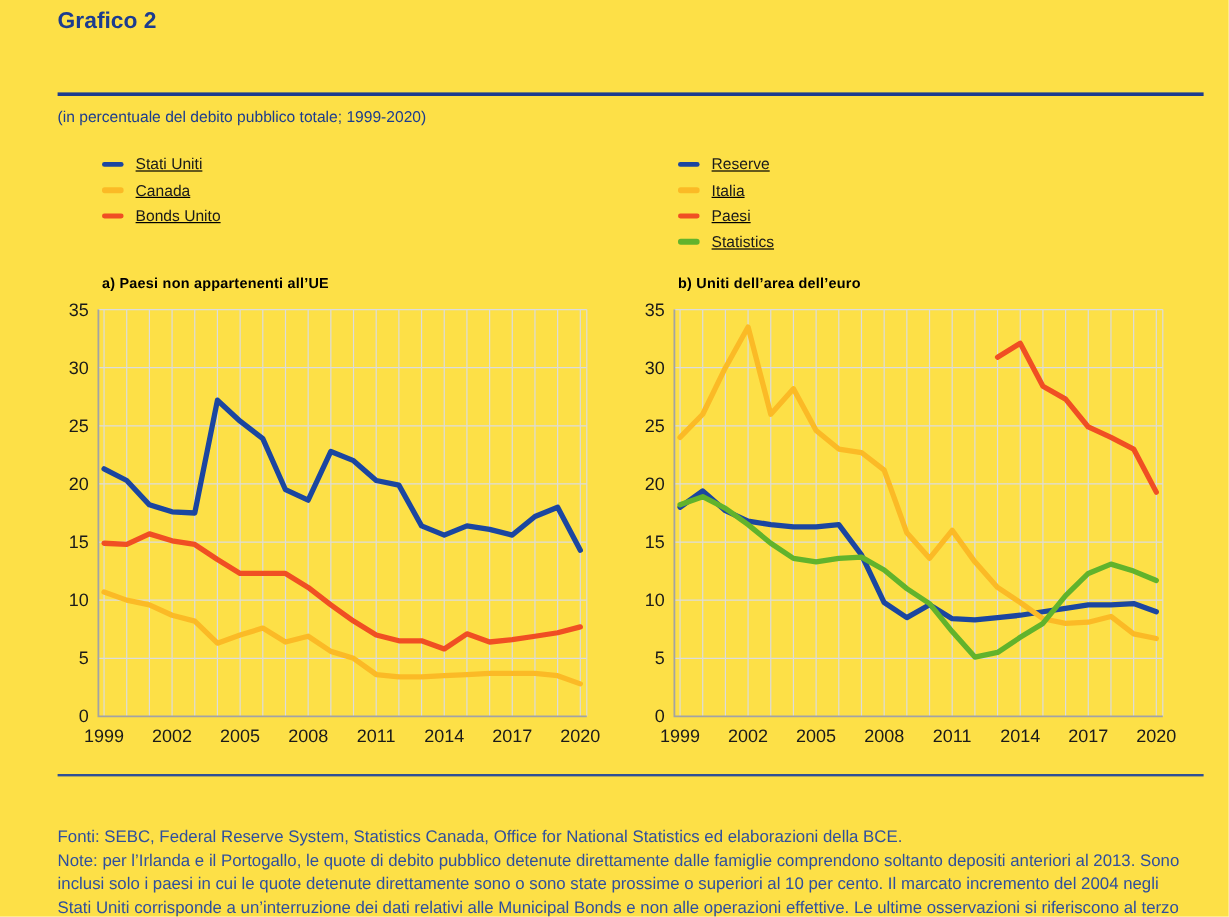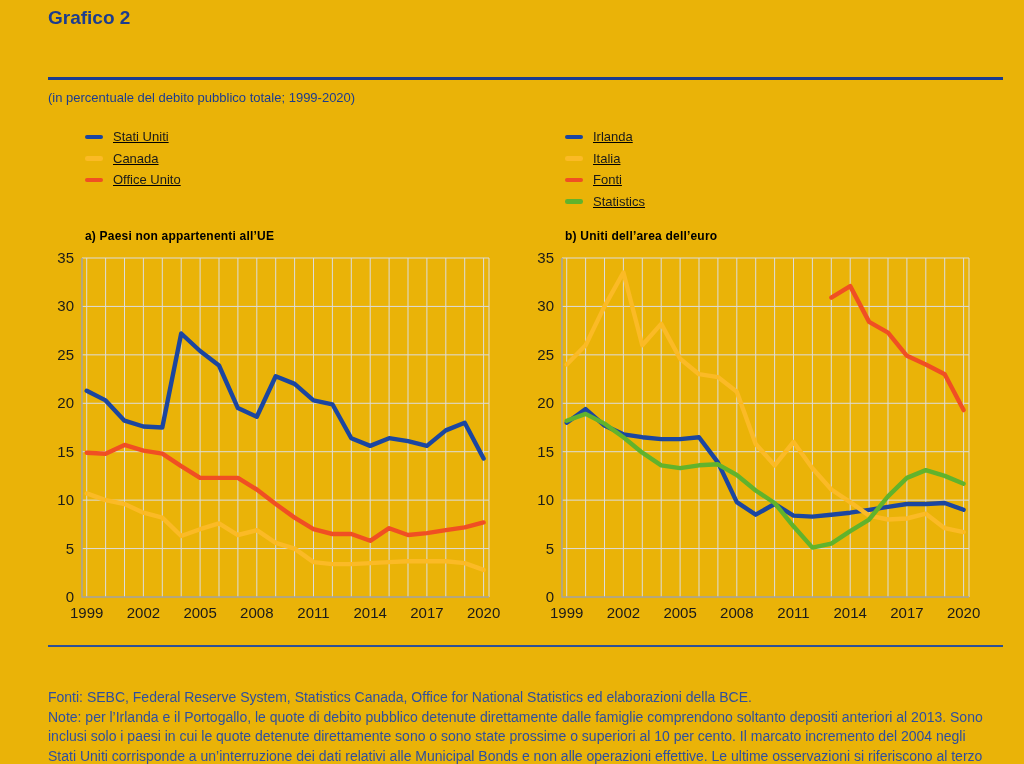--- a/index.html
+++ b/index.html
@@ -1,16 +1,16 @@
 <!DOCTYPE html>
 <html><head>
 <meta charset="utf-8">
 <style>
   html,body{margin:0;padding:0;background:#fff;}
-  .page{position:relative;width:1024px;height:764px;background:#eab308;overflow:hidden;
+  .page{position:relative;width:1024px;height:764px;background:#fde047;overflow:hidden;
         font-family:"Liberation Sans",sans-serif;}
   .abs{position:absolute;}
   #kicker{left:48px;top:7px;font-size:19px;font-weight:bold;}
   #title{left:48px;top:36px;font-size:21px;font-weight:normal;letter-spacing:.2px;}
   .top-rule{left:48px;top:77px;width:955px;height:3px;}
   #subtitle{left:48px;top:90px;font-size:13px;}
   .legend{position:absolute;}
   .legend-row{display:flex;align-items:center;height:21.5px;text-decoration:underline;}
   .swatch{display:inline-block;width:18px;height:4.5px;border-radius:2.3px;margin-right:10px;}
   .legend-label{font-size:13px;color:#1a1a1a;}
@@ -34,21 +34,21 @@
         <div class="legend-row">
           <span class="swatch" style="background: rgb(27, 70, 160);"></span>
           <span class="legend-label">Stati Uniti</span>
         </div>
         <div class="legend-row">
           <span class="swatch" style="background: rgb(251, 186, 38);"></span>
           <span class="legend-label">Canada</span>
         </div>
         <div class="legend-row">
           <span class="swatch" style="background: rgb(240, 79, 35);"></span>
-          <span class="legend-label">Office Unito</span>
+          <span class="legend-label">Bonds Unito</span>
         </div>
       </div>
       <div class="panel-title" style="left: 85px; top: 229px;">a) Paesi non appartenenti all’UE</div>
       <svg width="456" height="378" viewBox="0 0 456 378" style="left: 44px; top: 248px;">
         <line x1="38" y1="300.57142857142856" x2="445" y2="300.57142857142856" stroke="#DCDCDC" stroke-width="1"></line>
         <line x1="38" y1="252.14285714285714" x2="445" y2="252.14285714285714" stroke="#DCDCDC" stroke-width="1"></line>
         <line x1="38" y1="203.71428571428572" x2="445" y2="203.71428571428572" stroke="#DCDCDC" stroke-width="1"></line>
         <line x1="38" y1="155.28571428571428" x2="445" y2="155.28571428571428" stroke="#DCDCDC" stroke-width="1"></line>
         <line x1="38" y1="106.85714285714286" x2="445" y2="106.85714285714286" stroke="#DCDCDC" stroke-width="1"></line>
         <line x1="38" y1="58.428571428571445" x2="445" y2="58.428571428571445" stroke="#DCDCDC" stroke-width="1"></line>
@@ -93,29 +93,29 @@
         <text x="156.1" y="370" text-anchor="middle">2005</text>
         <text x="212.8" y="370" text-anchor="middle">2008</text>
         <text x="269.5" y="370" text-anchor="middle">2011</text>
         <text x="326.2" y="370" text-anchor="middle">2014</text>
         <text x="382.9" y="370" text-anchor="middle">2017</text>
         <text x="439.59999999999997" y="370" text-anchor="middle">2020</text>
       </svg>
       <div class="legend" style="left: 565px; top: 126px;">
         <div class="legend-row">
           <span class="swatch" style="background: rgb(27, 70, 160);"></span>
-          <span class="legend-label">Irlanda</span>
+          <span class="legend-label">Reserve</span>
         </div>
         <div class="legend-row">
           <span class="swatch" style="background: rgb(251, 186, 38);"></span>
           <span class="legend-label">Italia</span>
         </div>
         <div class="legend-row">
           <span class="swatch" style="background: rgb(240, 79, 35);"></span>
-          <span class="legend-label">Fonti</span>
+          <span class="legend-label">Paesi</span>
         </div>
         <div class="legend-row">
           <span class="swatch" style="background: rgb(97, 179, 44);"></span>
           <span class="legend-label">Statistics</span>
         </div>
       </div>
       <div class="panel-title" style="left: 565px; top: 229px;">b) Uniti dell’area dell’euro</div>
       <svg width="456" height="378" viewBox="0 0 456 378" style="left: 524px; top: 248px;">
         <line x1="38" y1="300.57142857142856" x2="445" y2="300.57142857142856" stroke="#DCDCDC" stroke-width="1"></line>
         <line x1="38" y1="252.14285714285714" x2="445" y2="252.14285714285714" stroke="#DCDCDC" stroke-width="1"></line>

